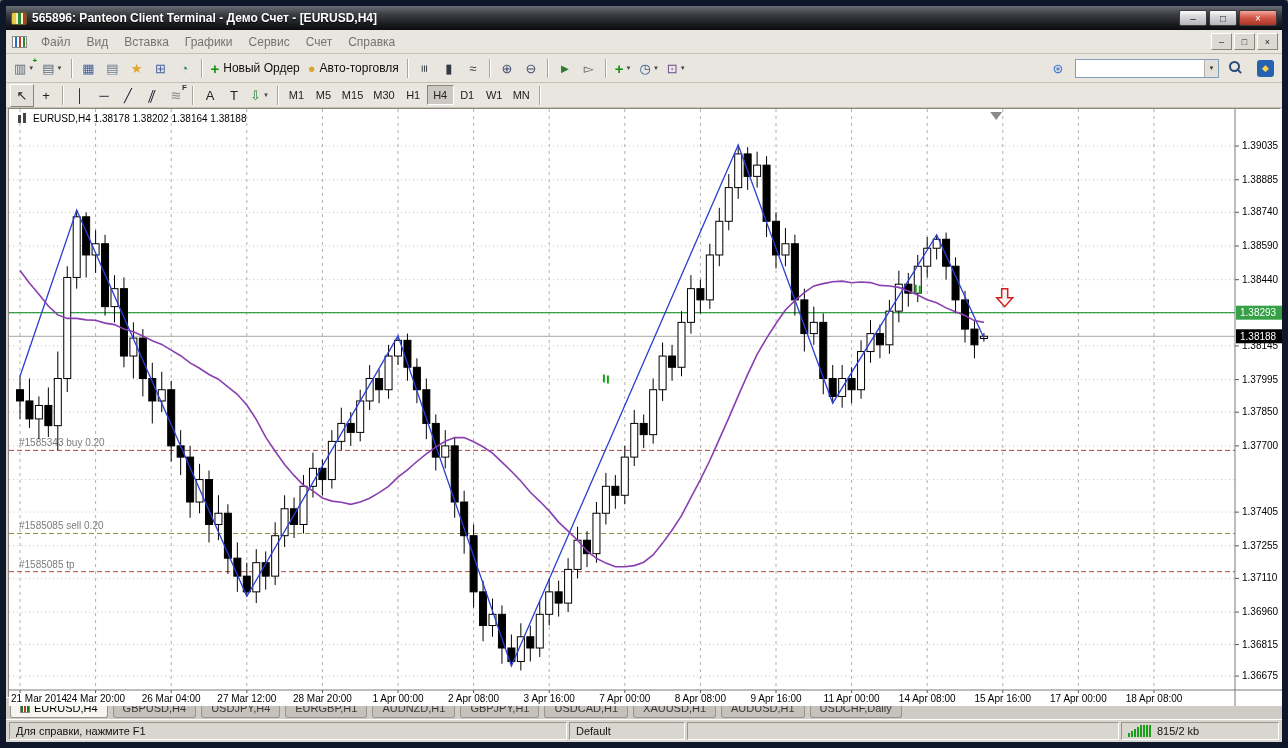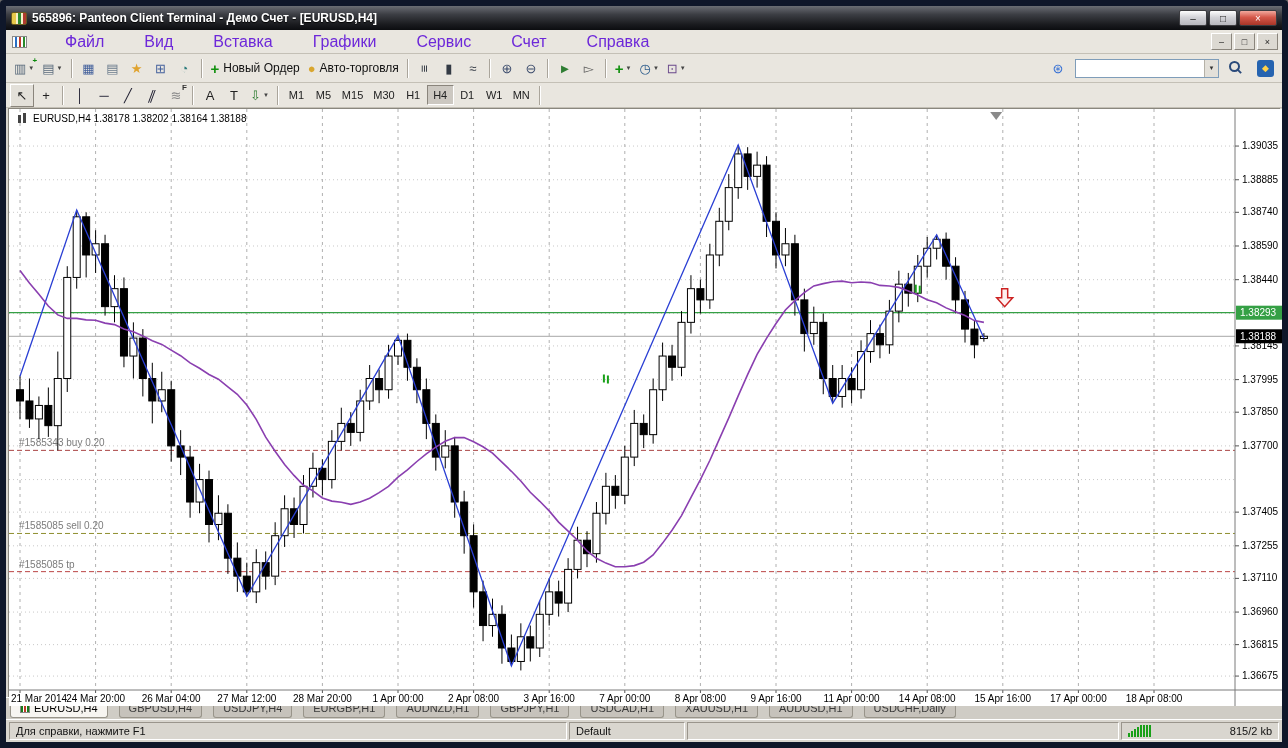--- a/index.html
+++ b/index.html
@@ -17,21 +17,21 @@
   .win-btns { display:flex; gap:2px; }
   .wbtn { width:28px; height:16px; border:1px solid #3c3c40; border-radius:2px; font-size:10px; line-height:13px;
           text-align:center; color:#1a1a1a; background:linear-gradient(#fdfdfd,#d3d3d8 45%,#b6b6bd); padding:0; }
   .wbtn.close { background:linear-gradient(#f2a99d,#d5584a 45%,#a93527); color:#fff; width:38px; }
 
   
   .menubar { height:24px; flex:0 0 24px; display:flex; align-items:center; background:#e9e6df;
              border-bottom:1px solid #c4c0b6; padding:0 4px; }
   .chart-menu-icon { width:15px; height:12px; margin:0 6px 0 2px; border:1px solid #888;
               background:linear-gradient(90deg,#fff 0 2px,#2a6fc4 2px 4px,#fff 4px 6px,#c0392b 6px 8px,#fff 8px 10px,#2a8a2a 10px 12px,#fff 12px); }
-  .menu-item { font-size:16px; color:#6d28d9; padding:3px 8px;margin-left:24px; }
+  .menu-item { font-size:12px; color:#737373; padding:3px 8px; }
   .mdi-controls { margin-left:auto; display:flex; gap:2px; align-items:center; }
   .mdi-btn { width:21px; height:17px; font-size:9px; line-height:14px; text-align:center; color:#222;
              background:#dcd9d2; border:1px solid; border-color:#fff #8a857c #8a857c #fff; padding:0; }
 
   
   .toolbar { display:flex; align-items:center; background:#e9e6df; border-bottom:1px solid #c4c0b6; padding:0 4px; }
   #toolbar-main { height:29px; flex:0 0 29px; }
   #toolbar-draw { height:25px; flex:0 0 25px; }
   .sep { width:2px; height:19px; border-left:1px solid #aaa59b; border-right:1px solid #fff; margin:0 4px; }
   .tb { position:relative; height:23px; min-width:24px; display:flex; align-items:center; justify-content:center;
@@ -56,35 +56,35 @@
   .mag::after { content:""; position:absolute; width:6px; height:2px; background:#2a4a7a; transform:rotate(45deg); left:7px; top:9px; }
   .tile { width:17px; height:17px; border-radius:3px; background:#2563b0; color:#ffd24a; font-size:9px;
           display:flex; align-items:center; justify-content:center; }
 
   
   .chart-wrap { flex:1 1 auto; min-height:0; margin:0 2px; background:#fff; border:1px solid #8a877e; position:relative; }
   #chart-svg { display:block; font-family:"Liberation Sans",sans-serif; }
 
   
   .tabsbar { height:22px; flex:0 0 22px; display:flex; align-items:flex-start; background:#cfccc5;
-             border-top:1px solid #fff; padding:1px 4px 0 4px; gap:11px; }
+             border-top:1px solid #fff; padding:1px 4px 0 4px; gap:5px; }
   .tab { display:flex; align-items:center; gap:4px; height:19px; padding:0 9px; font-size:11px; color:#3a3a3a;
          background:#c6c2bb; border:1px solid #98948a; border-top:none; border-radius:0 0 3px 3px; }
   .tab.active { background:#f7f5f1; color:#000; }
   .tab-icon { width:10px; height:10px; border:1px solid #888; background:
       linear-gradient(90deg,#1a7a1a 0 2px,#fff 2px 3px,#c0392b 3px 5px,#fff 5px 6px,#1a7a1a 6px 8px,#fff 8px); }
 
   
   .statusbar { height:23px; flex:0 0 23px; display:flex; align-items:center; gap:2px; background:#d9d6cf;
                border-top:1px solid #fff; padding:10px 3px; font-size:11px; color:#111; }
   .sb-panel { height:18px; display:flex; align-items:center; padding:0 6px; border:1px solid; border-color:#9a958c #fff #fff #9a958c; }
   .sb-help { width:558px; }
   .sb-profile { width:116px; }
   .sb-spacer { flex:1; }
-  .sb-conn { width:158px; justify-content:space-between; gap:6px; }
+  .sb-conn { width:158px; justify-content:flex-start; gap:6px; }
   .sig { display:flex; align-items:flex-end; height:12px; gap:1px; }
   .sig span { display:inline-block; width:2px; background:#18a018; }
   .sig span:nth-child(1){height:4px}.sig span:nth-child(2){height:6px}.sig span:nth-child(3){height:8px}
   .sig span:nth-child(4){height:10px}.sig span:nth-child(5){height:12px}.sig span:nth-child(6){height:12px}
   .sig span:nth-child(7){height:12px}.sig span:nth-child(8){height:12px}
 </style>
 </head>
 <body>
 
 <div class="window">

